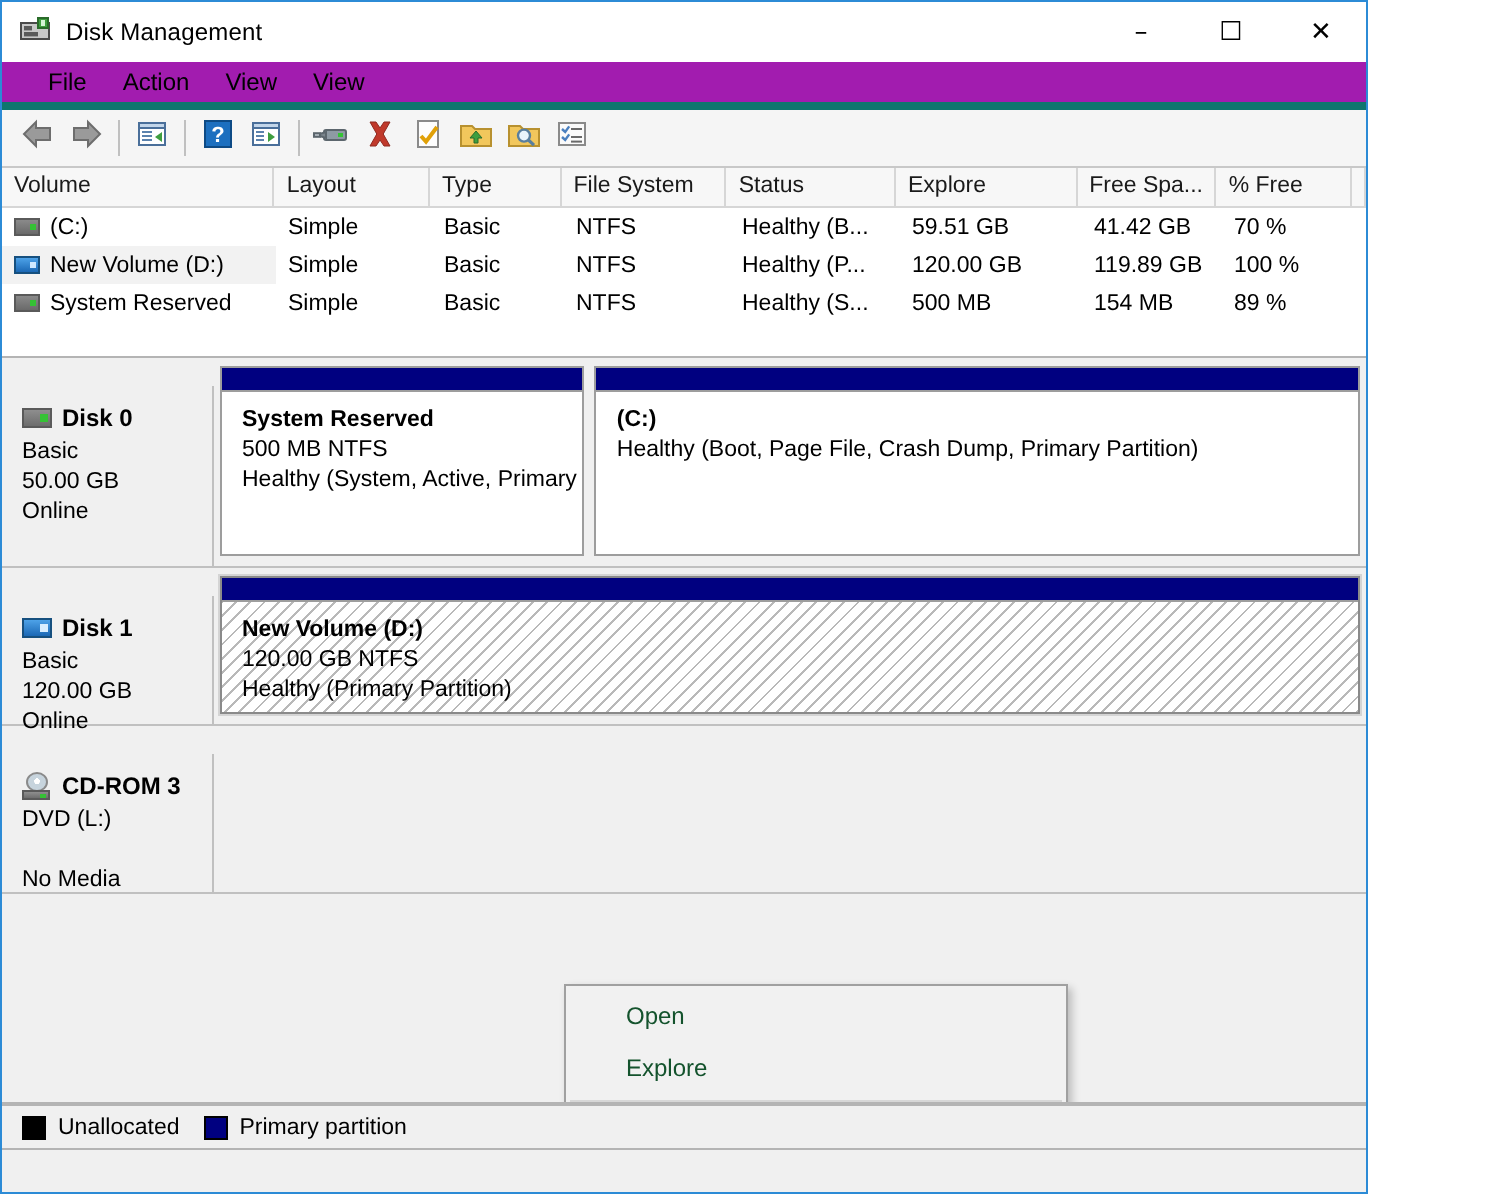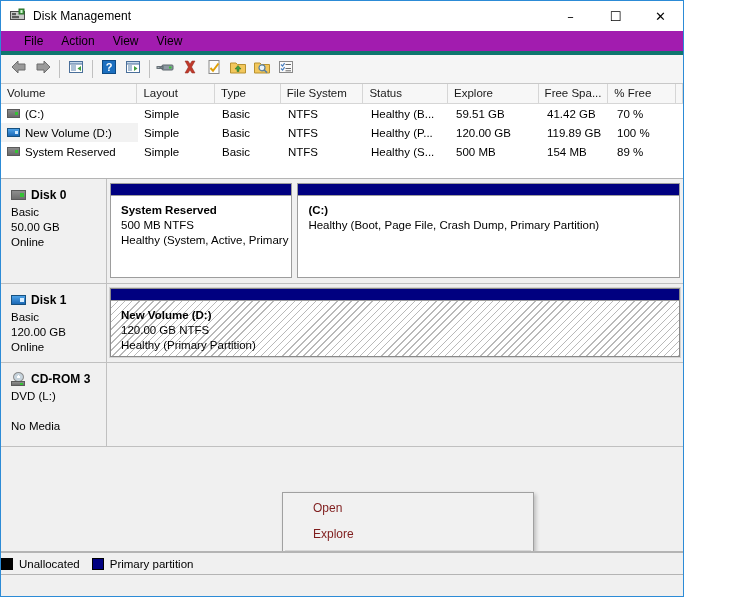--- a/index.html
+++ b/index.html
@@ -129,20 +129,21 @@
   .disk-row {
     display: flex;
     border-bottom: 1px solid #c0c0c0;
     background: #f0f0f0;
   }
   .disk-info {
     width: 106px; flex: 0 0 106px;
     border-right: 1px solid #c0c0c0;
     padding: 9px 0 0 10px;
     background: #f0f0f0;
+    margin-top: 14px;
   }
   .disk-title {
     font-size: 12px; font-weight: bold; color: #000;
     display: flex; align-items: center; margin-bottom: 3px;
   }
   .disk-ico {
     width: 15px; height: 10px; flex: 0 0 15px;
     margin-right: 5px;
     border: 1px solid #5a5a5a;
     background: linear-gradient(#8e8e8e, #6d6d6d);
@@ -212,20 +213,21 @@
     font-size: 11.5px; color: #000; line-height: 15px; white-space: nowrap;
   }
   .part.selected { border: 1px solid #8a8a8a; outline: 1px solid #d4d4d4; }
 
   
   .legend {
     flex: 0 0 22px;
     background: #f0f0f0;
     border-top: 1px solid #b4b4b4;
     display: flex; align-items: center;
+    padding-left: 10px;
   }
   .leg-item { display: flex; align-items: center; margin-right: 12px; }
   .leg-sw {
     width: 12px; height: 12px; margin-right: 6px;
     border: 1px solid #000;
   }
   .leg-label { font-size: 11.5px; color: #000; }
   .statusbar {
     flex: 0 0 22px;
     background: #f0f0f0;
@@ -239,21 +241,21 @@
     width: 252px;
     background: #f1f1f1;
     border: 1px solid #a0a0a0;
     box-shadow: 2px 2px 4px rgba(0,0,0,.22);
     padding: 2px 0;
     z-index: 40;
   }
   .ctx-item {
     height: 26px; line-height: 26px;
     padding-left: 30px;
-    font-size: 12px; color: #7f1d1d;
+    font-size: 12px; color: #14532d;
     white-space: nowrap;
   }
   .ctx-sep {
     height: 1px; background: #d7d7d7;
     margin: 3px 2px 3px 2px;
   }
 </style>
 </head>
 <body>
 

